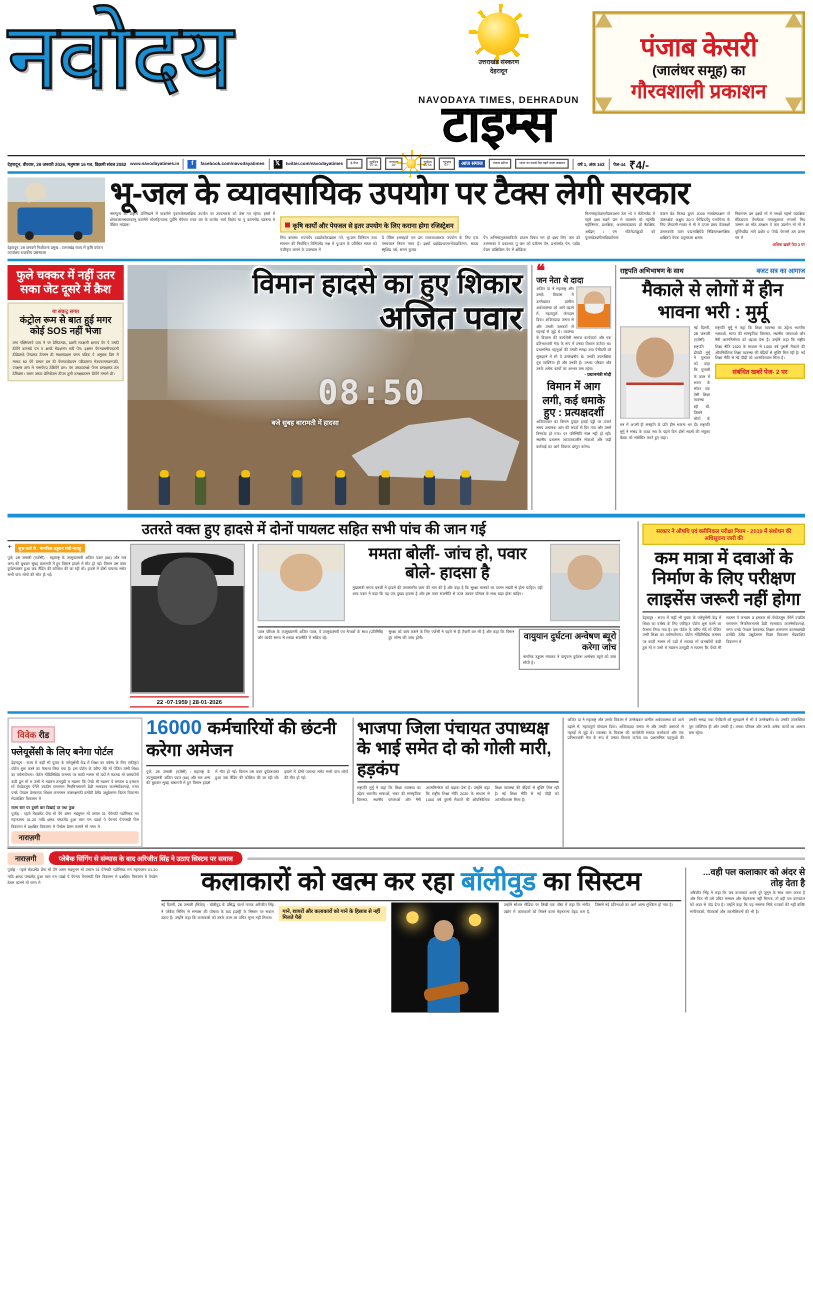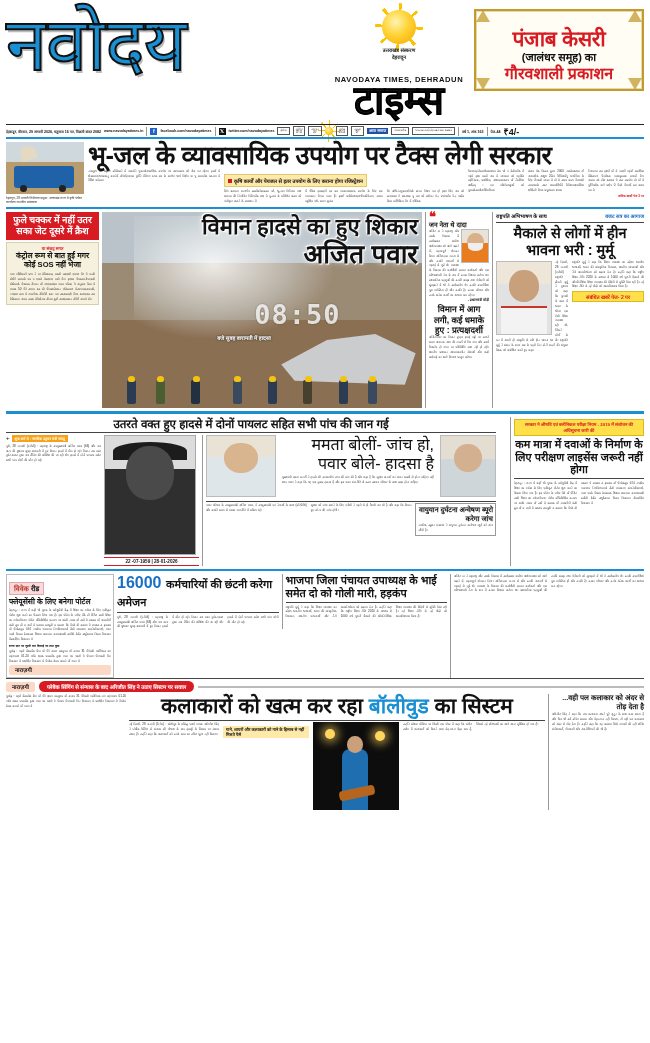--- a/index.html
+++ b/index.html
@@ -127,27 +127,27 @@
   
   .band-h{font-size:11.6px;font-weight:bold;text-align:center;line-height:1.15;color:#111;}
   .pawarph{width:92px;height:120px;background:linear-gradient(180deg,#dcdcdc 0 28%,#2f2f2f 28% 100%);position:relative;border:0.5px solid #aaa;}
   .pawarph .fc{width:48px;height:54px;border-radius:46%;background:#4a4a4a;margin:10px auto 0 auto;position:relative;}
   .pawarph .hair{position:absolute;left:8px;right:8px;top:6px;height:18px;border-radius:50% 50% 0 0;background:#1c1c1c;}
   .datebar{border-top:1.4px solid #d81b23;border-bottom:1.4px solid #d81b23;font-size:4.6px;font-weight:bold;text-align:center;padding:1px 0;margin-top:2px;}
   .mamtaph{width:70px;height:62px;background:linear-gradient(180deg,#e9e3d6 0 35%,#dfe6ea 35% 100%);border:0.5px solid #bbb;position:relative;float:left;margin:0 3px 2px 0;}
   .mamtaph .fc{width:34px;height:30px;border-radius:48%;background:#d8b48f;margin:7px auto 0 auto;}
   .sharadph{width:56px;height:62px;background:linear-gradient(180deg,#e4ded2 0 38%,#cfd6da 38% 100%);border:0.5px solid #bbb;position:relative;float:right;margin:0 0 2px 3px;}
   .sharadph .fc{width:28px;height:28px;border-radius:48%;background:#d3b190;margin:8px auto 0 auto;}
-  .mid-h{font-size:16px;font-weight:normal;text-align:right;color:#111;line-height:1.2;}
+  .mid-h{font-size:13px;font-weight:bold;text-align:center;color:#111;line-height:1.2;}
   .smallbox{border:0.6px solid #999;padding:2px;}
   .sb-h{font-size:7px;font-weight:bold;text-align:right;line-height:1.2;}
 
   
   .bigblue{color:#1a6fc4;font-size:16px;font-weight:bold;}
-  .b3h{font-size:11px;font-weight:bold;line-height:1.18;color:#111;}
+  .b3h{font-size:14px;font-weight:bold;line-height:1.18;color:#111;}
   .vivek{border:0.7px solid #bbb;padding:2px;}
   .vivek .tag{background:#f8d9dc;border:0.5px solid #e2a8ae;display:inline-block;padding:1px 4px;font-size:7px;font-weight:bold;color:#c0392b;}
   .vivek .tag b{color:#111;}
   .vivek .h{font-size:7.6px;font-weight:bold;line-height:1.2;margin:2px 0;}
   .orangetag{background:#f6a31a;color:#fff;font-size:3.6px;font-weight:bold;padding:1px 3px;float:right;}
   .pinktag{background:#fbd9c6;font-size:5.6px;font-weight:bold;padding:1px 6px;border-radius:2px;}
   .redpill{background:#d81b23;color:#fff;font-size:5.4px;font-weight:bold;padding:1.5px 8px;border-radius:8px;display:inline-block;}
   .rule2{height:1px;background:#444;}
 
   

